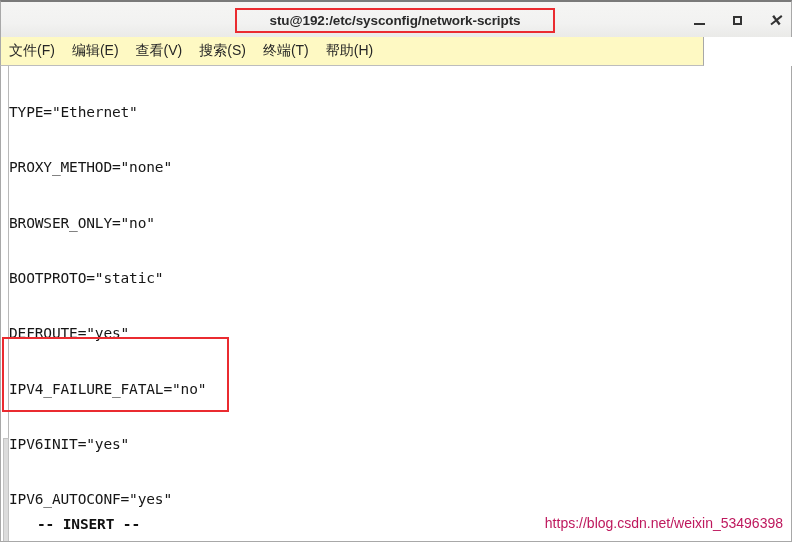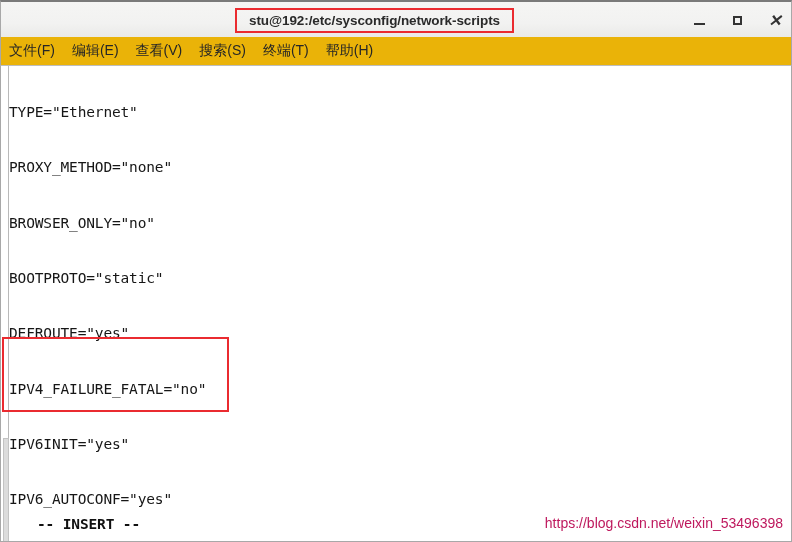--- a/index.html
+++ b/index.html
@@ -29,21 +29,21 @@
     background: linear-gradient(to bottom, #f5f5f4 0%, #f2f2f1 60%, #eaeae8 100%);
     border-top: 2px solid #7a7a7a;
     border-left: 1px solid #a8a8a8;
     border-right: 1px solid #a8a8a8;
     box-sizing: border-box;
   }
   .title-box {
     position: absolute;
     left: 234px;
     top: 6px;
-    width: 279px;
+    width: 320px;
     height: 25px;
     border: 2px solid #ea2b30;
     box-sizing: border-box;
     display: flex;
     align-items: center;
     justify-content: center;
   }
   .title-text {
     font-size: 13.5px;
     font-weight: bold;
@@ -87,23 +87,23 @@
     line-height: 16px;
     font-weight: bold;
     color: #333333;
     font-family: "Liberation Sans", sans-serif;
   }
 
   
   .menubar {
     position: absolute;
     left: 0; top: 37px;
-    width: 792px;
+    width: 704px;
     height: 29px;
-    background: #eab308;
+    background: #fef9c3;
     border-left: 1px solid #a8a8a8;
     border-right: 1px solid #a8a8a8;
     border-bottom: 1px solid #bdbdbd;
     box-sizing: border-box;
     display: flex;
     align-items: center;
     padding-left: 8px;
   }
   .menu-item {
     font-size: 14px;

